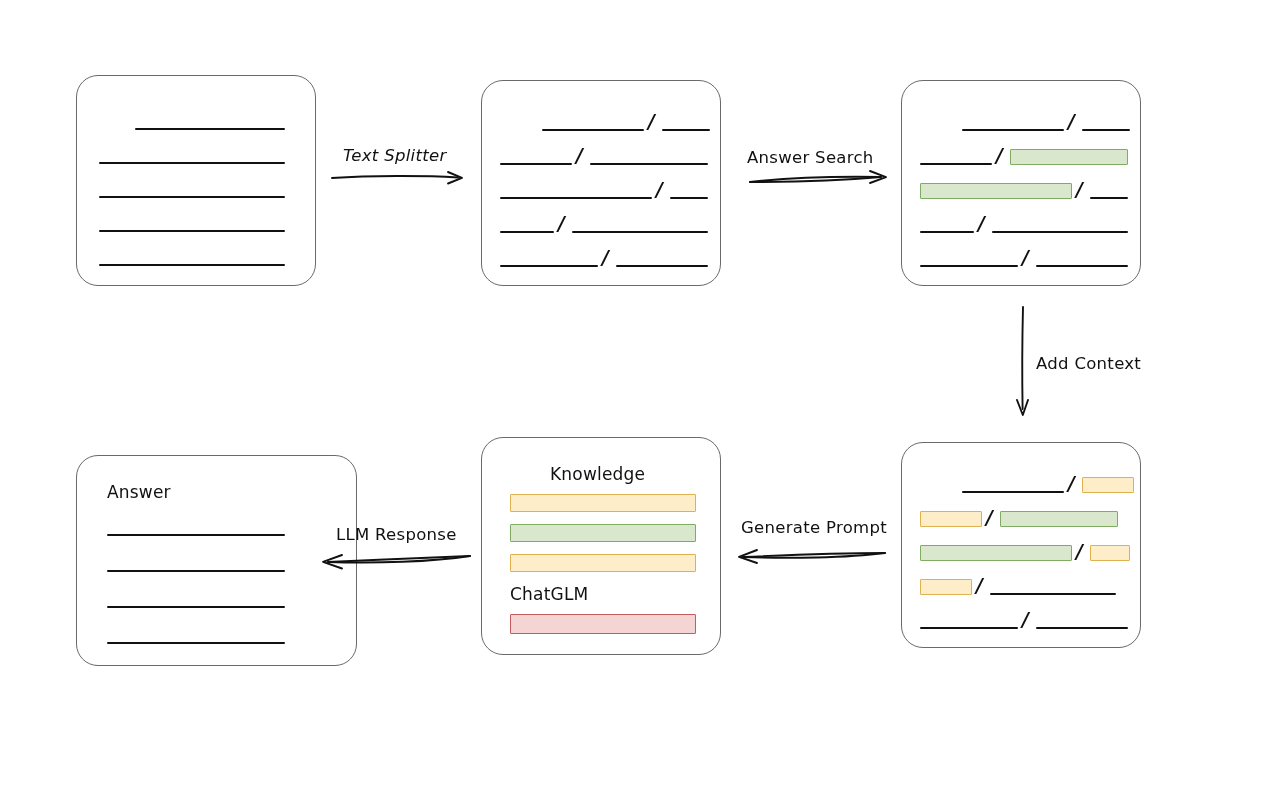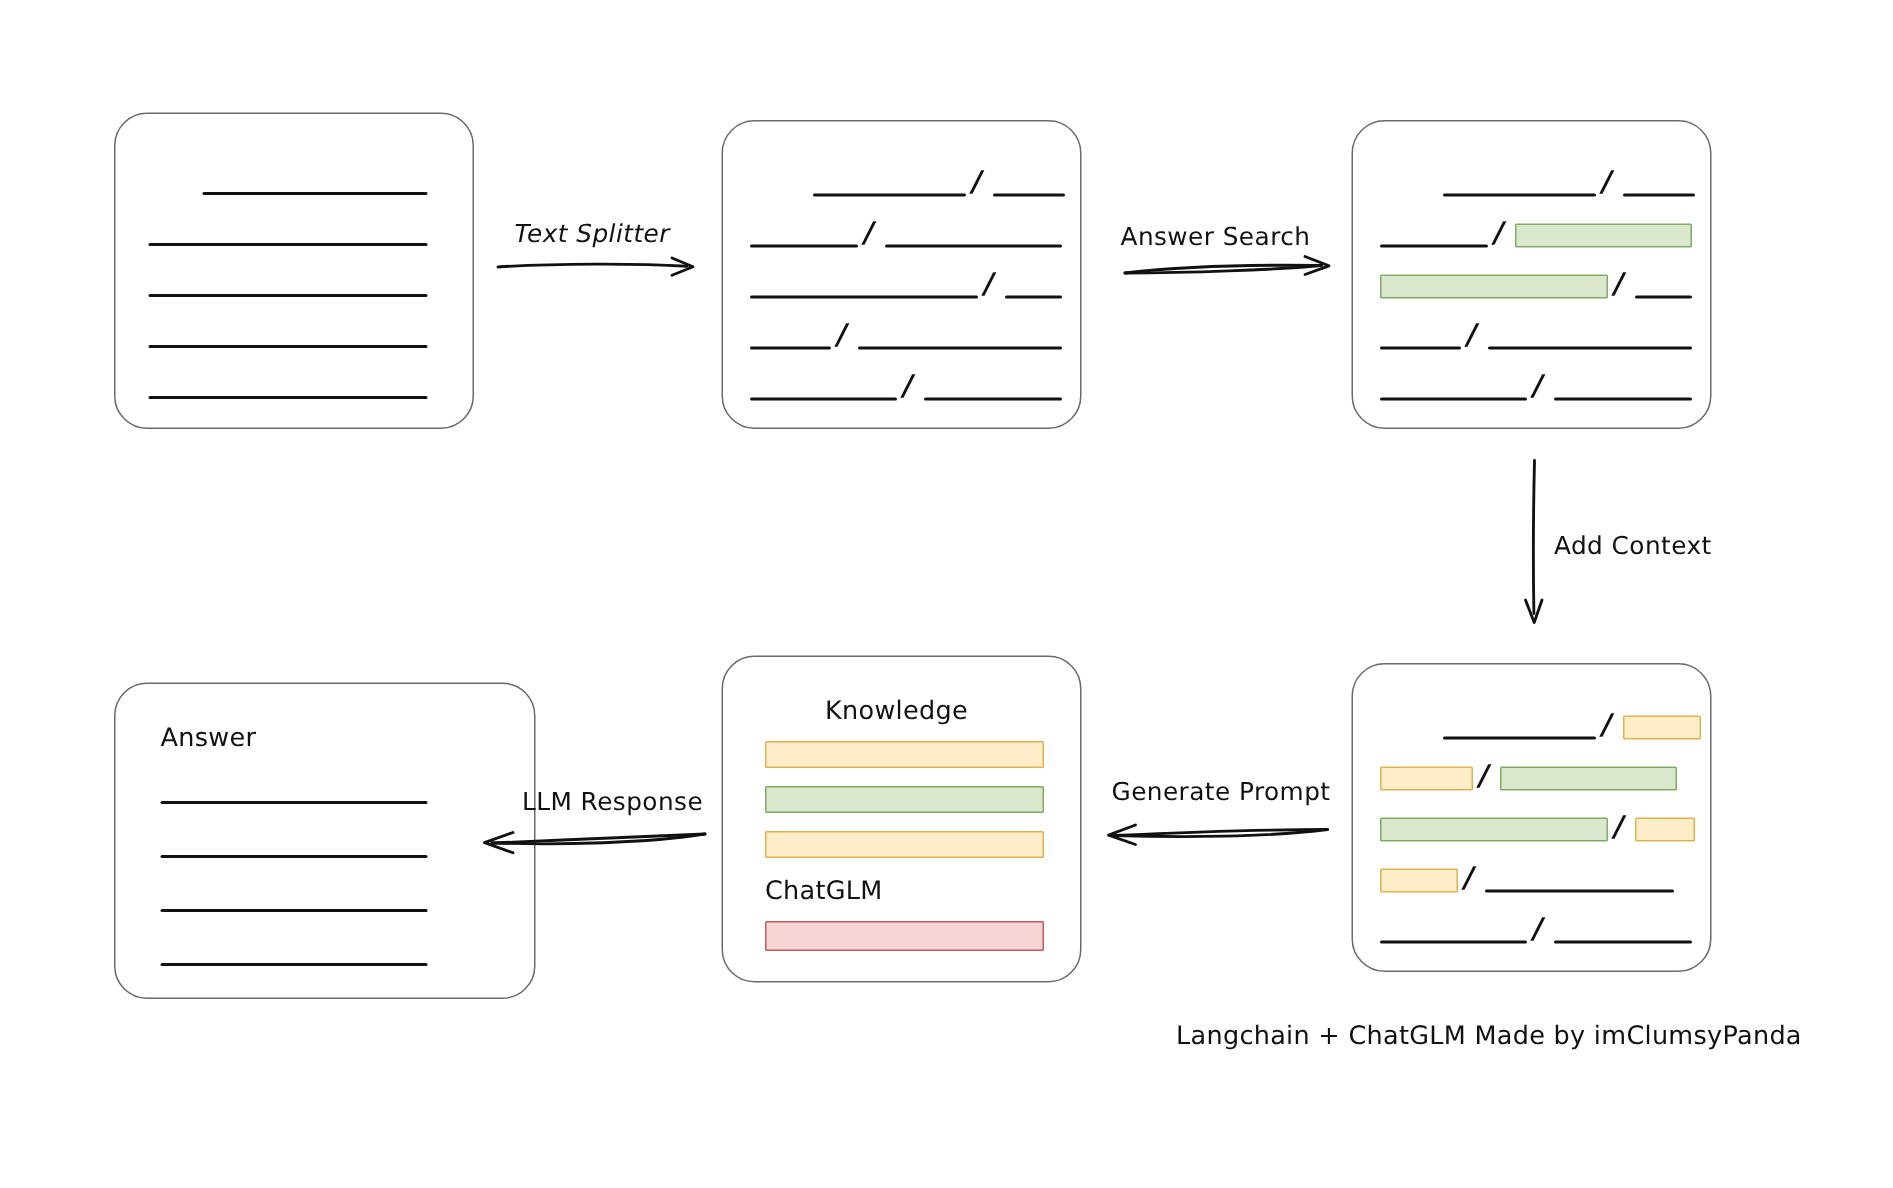--- a/index.html
+++ b/index.html
@@ -155,22 +155,21 @@
     <path d="M5,95 L10.8,110 L16,95"></path>
   </svg>
 
   <div class="arrowlabel" style="left:741px;top:518px;">Generate Prompt</div>
   <svg class="arrow" style="left:737px;top:545px;width:150px;height:22px;" viewBox="0 0 150 22">
     <path d="M148,8 C110,8 50,10 6,12"></path>
     <path d="M148,8 C110,13 50,13.5 6,12"></path>
     <path d="M20,5 L2,11.8 L20,18"></path>
   </svg>
 
-  <div class="arrowlabel" style="left:348px;top:525px;text-align:center;">LLM Response</div>
+  <div class="arrowlabel" style="left:336px;top:525px;text-align:center;">LLM Response</div>
   <svg class="arrow" style="left:320px;top:550px;width:152px;height:22px;" viewBox="0 0 152 22">
     <path d="M150,6 C112,7.5 55,10 8,12"></path>
     <path d="M150,6 C112,12 55,13.5 8,12"></path>
     <path d="M22,5 L3,11.8 L22,18.5"></path>
   </svg>
 
-  <div class="footer" style="left:784px;top:681px;">Langchain + ChatGLM Made by imClumsyPanda</div>
 
 </div>
 
 </body></html>

